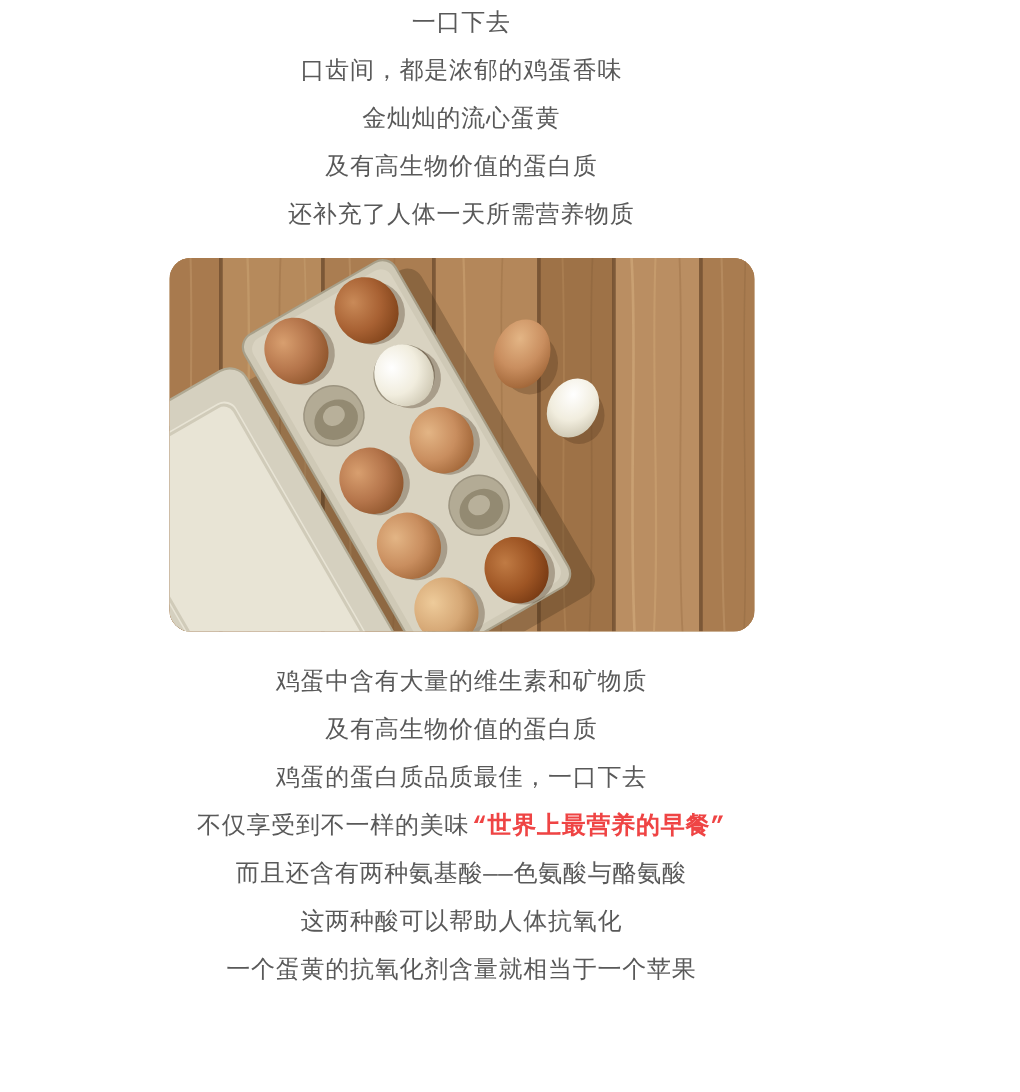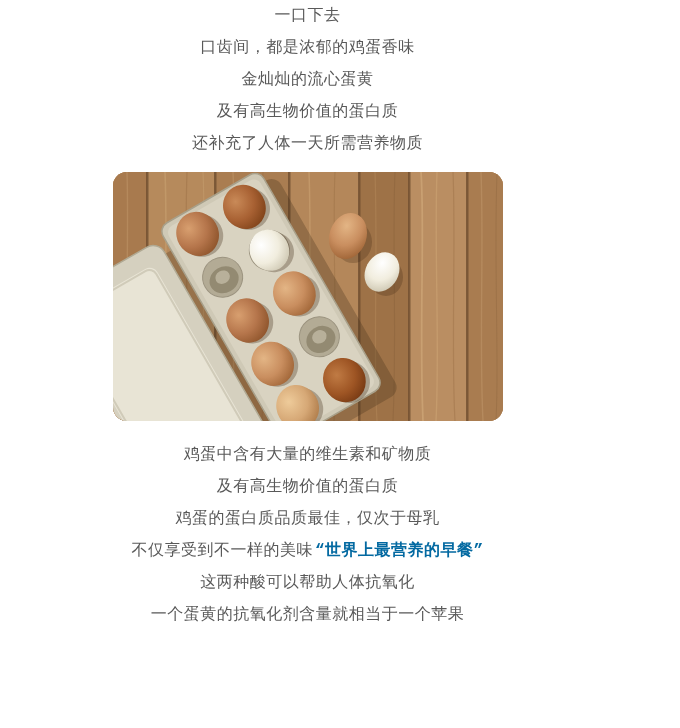--- a/index.html
+++ b/index.html
@@ -13,21 +13,21 @@
   .line {
     margin: 0;
     height: 32px;
     line-height: 32px;
     text-align: center;
     font-size: 16px;
     letter-spacing: 0.5px;
     color: #595959;
   }
   .line .hl {
-    color: #0369a1;
+    color: #ef4444;
     font-weight: bold;
     margin-left: 2px;
   }
   figure.photo-wrap {
     width: 390px; height: 249px;
     margin: 12px auto 18px auto;
     border-radius: 14px;
     overflow: hidden;
     background: #ae8254;
   }
@@ -183,19 +183,20 @@
         <ellipse cx="235" cy="64" rx="18.5" ry="23.5" fill="url(#eggTan)" transform="rotate(18 235 64)"></ellipse>
         <ellipse cx="273" cy="105" rx="17" ry="19" fill="#3a2410" opacity="0.25"></ellipse>
         <ellipse cx="269" cy="100" rx="16.5" ry="20.5" fill="url(#eggWhite)" transform="rotate(28 269 100)"></ellipse>
       </g>
     </svg>
   </figure>
 
   <div id="bodyLines">
       <p class="line"><span>鸡蛋中含有大量的维生素和矿物质</span></p>
       <p class="line"><span>及有高生物价值的蛋白质</span></p>
-      <p class="line"><span>鸡蛋的蛋白质品质最佳，仅次于母乳</span></p>
+      <p class="line"><span>鸡蛋的蛋白质品质最佳，一口下去</span></p>
       <p class="line"><span>不仅享受到不一样的美味</span><strong class="hl">“世界上最营养的早餐”</strong></p>
+      <p class="line"><span>而且还含有两种氨基酸——色氨酸与酪氨酸</span></p>
       <p class="line"><span>这两种酸可以帮助人体抗氧化</span></p>
       <p class="line"><span>一个蛋黄的抗氧化剂含量就相当于一个苹果</span></p>
     </div>
 
 </div>
 
 </body></html>

